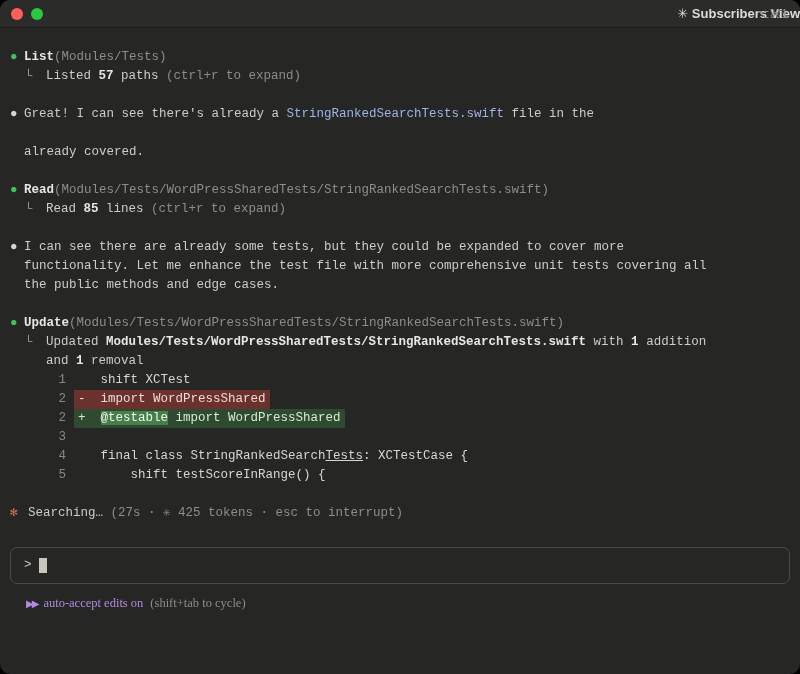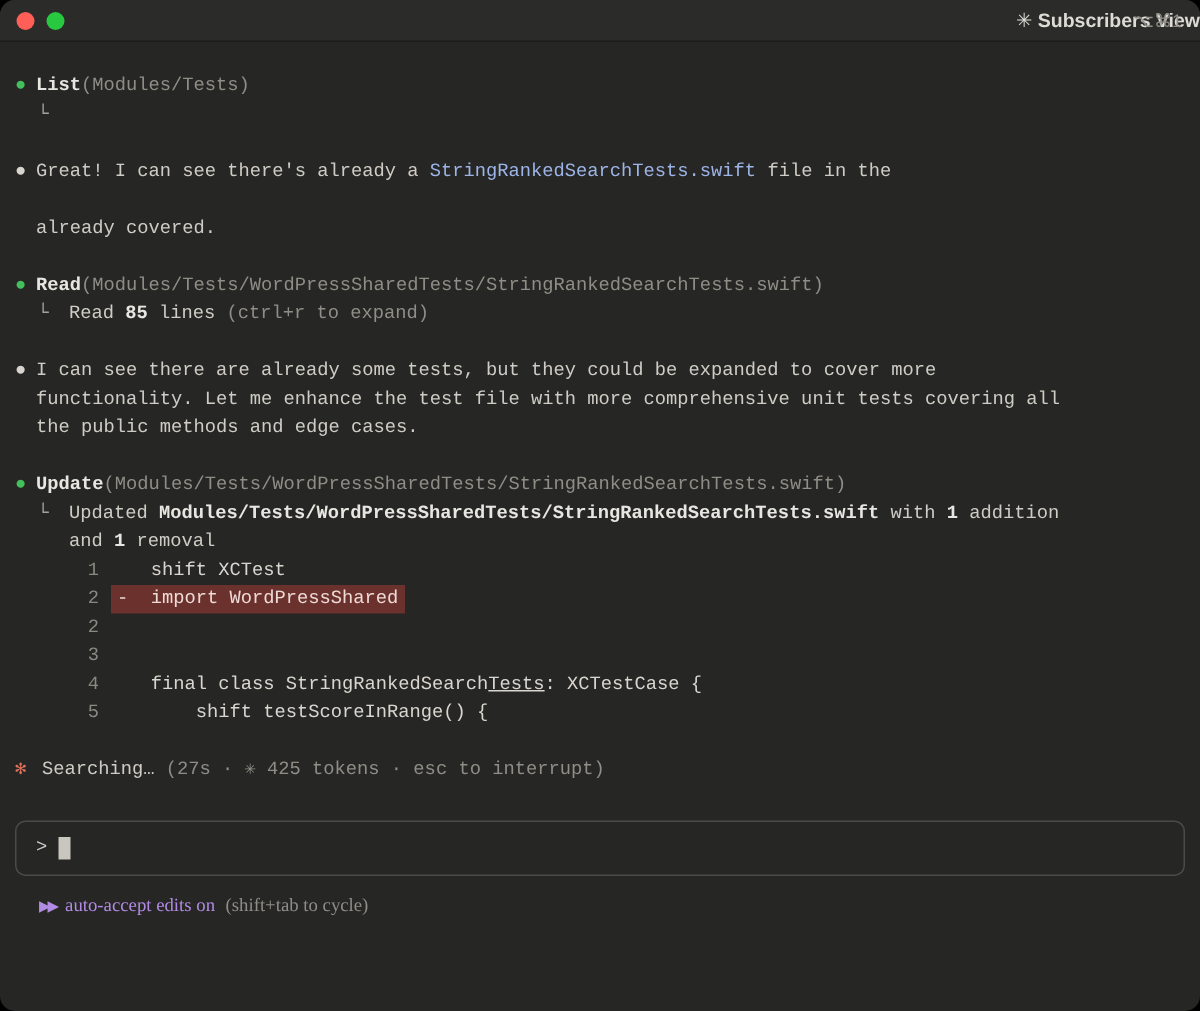--- a/index.html
+++ b/index.html
@@ -95,21 +95,21 @@
     <div class="title">✳ Subscribers View</div>
     <div class="shortcut">⌥⌘1</div>
   </div>
 
   <div class="content">
     <div>
         <div class="block tool">
           <div class="row"><span class="gutter green">●</span><span class="line-text"><span class="sg-tool-name">List</span><span class="sg-tool-args">(Modules/Tests)</span></span></div>
         </div>
         <div class="block result">
-          <div class="row"><span class="gutter">└</span></div>
+          <div class="row"><span class="gutter">└</span><span class="line-text"><span class="sg-text">Listed </span><span class="sg-bold">57</span><span class="sg-text"> paths </span><span class="sg-dim">(ctrl+r to expand)</span></span></div>
         </div>
         <div class="block message">
           <div class="row"><span class="gutter bullet-white">●</span><span class="line-text"><span class="sg-text">Great! I can see there's already a </span><span class="sg-file">StringRankedSearchTests.swift</span><span class="sg-text"> file in the</span></span></div>
           <div class="row"><span class="gutter bullet-white"></span></div>
           <div class="row"><span class="gutter bullet-white"></span><span class="line-text"><span class="sg-text">already covered.</span></span></div>
         </div>
         <div class="block tool">
           <div class="row"><span class="gutter green">●</span><span class="line-text"><span class="sg-tool-name">Read</span><span class="sg-tool-args">(Modules/Tests/WordPressSharedTests/StringRankedSearchTests.swift)</span></span></div>
         </div>
         <div class="block result">
@@ -123,21 +123,21 @@
         <div class="block tool">
           <div class="row"><span class="gutter green">●</span><span class="line-text"><span class="sg-tool-name">Update</span><span class="sg-tool-args">(Modules/Tests/WordPressSharedTests/StringRankedSearchTests.swift)</span></span></div>
         </div>
         <div class="block result">
           <div class="row"><span class="gutter">└</span><span class="line-text"><span class="sg-text">Updated </span><span class="sg-bold">Modules/Tests/WordPressSharedTests/StringRankedSearchTests.swift</span><span class="sg-text"> with </span><span class="sg-bold">1</span><span class="sg-text"> addition</span></span></div>
           <div class="row"><span class="gutter"></span><span class="line-text"><span class="sg-text">and </span><span class="sg-bold">1</span><span class="sg-text"> removal</span></span></div>
         </div>
         <div class="block diff">
           <div class="diff-line"><span class="ln">1</span><span class="diff-content context"><span class="sg-plain">   shift XCTest</span></span></div>
           <div class="diff-line"><span class="ln">2</span><span class="diff-content removed"><span class="sg-plain">-  import WordPressShared</span></span></div>
-          <div class="diff-line"><span class="ln">2</span></div>
+          <div class="diff-line"><span class="ln">2</span><span class="diff-content added"><span class="sg-plain">+  </span><span class="sg-added-word">@testable</span><span class="sg-plain"> import WordPressShared</span></span></div>
           <div class="diff-line"><span class="ln">3</span><span class="diff-content context"><span class="sg-plain"></span></span></div>
           <div class="diff-line"><span class="ln">4</span><span class="diff-content context"><span class="sg-plain">   final class StringRankedSearch</span><span class="sg-underline">Tests</span><span class="sg-plain">: XCTestCase {</span></span></div>
           <div class="diff-line"><span class="ln">5</span><span class="diff-content context"><span class="sg-plain">       shift testScoreInRange() {</span></span></div>
         </div>
       </div>
 
     <div class="status"><span class="spinner">✻</span><span class="line-text"><span class="sg-text">Searching… </span><span class="sg-dim">(27s · </span><span class="sg-dim">✳ 425 tokens</span><span class="sg-dim"> · esc to interrupt)</span></span></div>
 
     <div class="input-box">
       <span class="prompt-char">&gt;</span>

